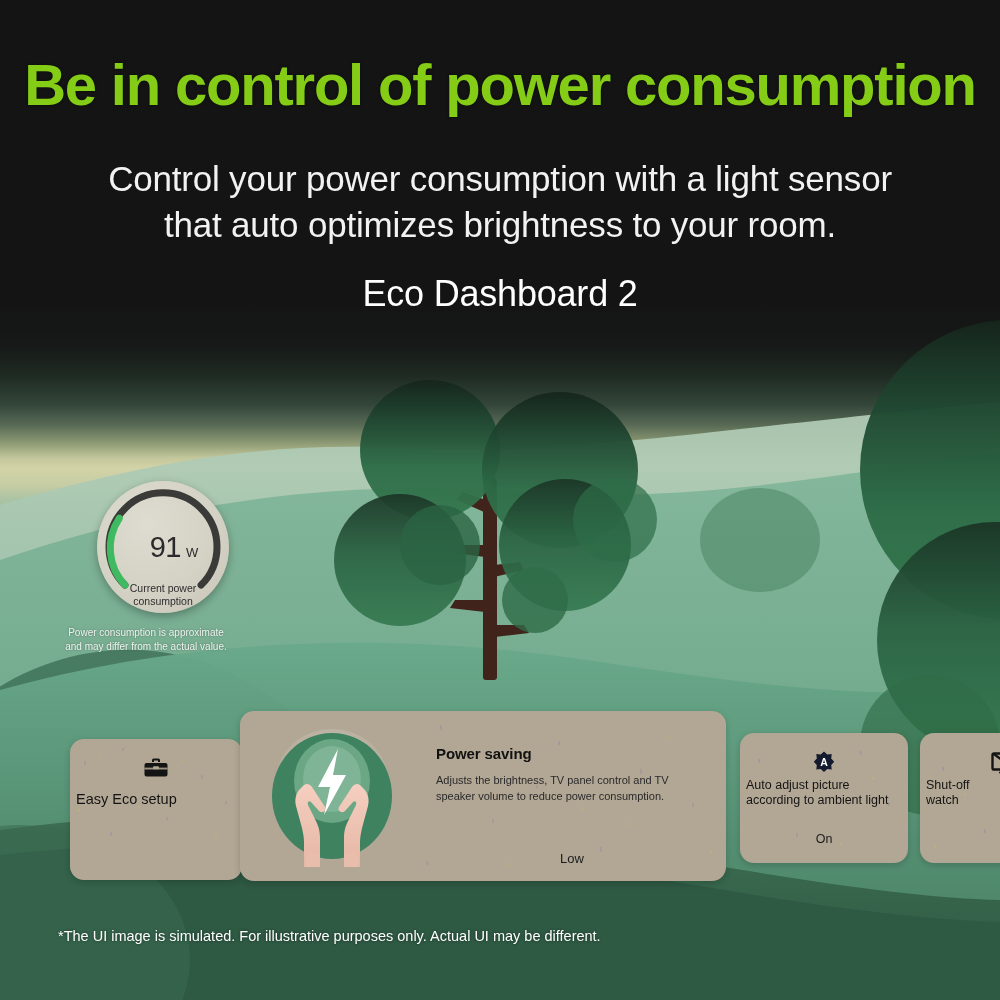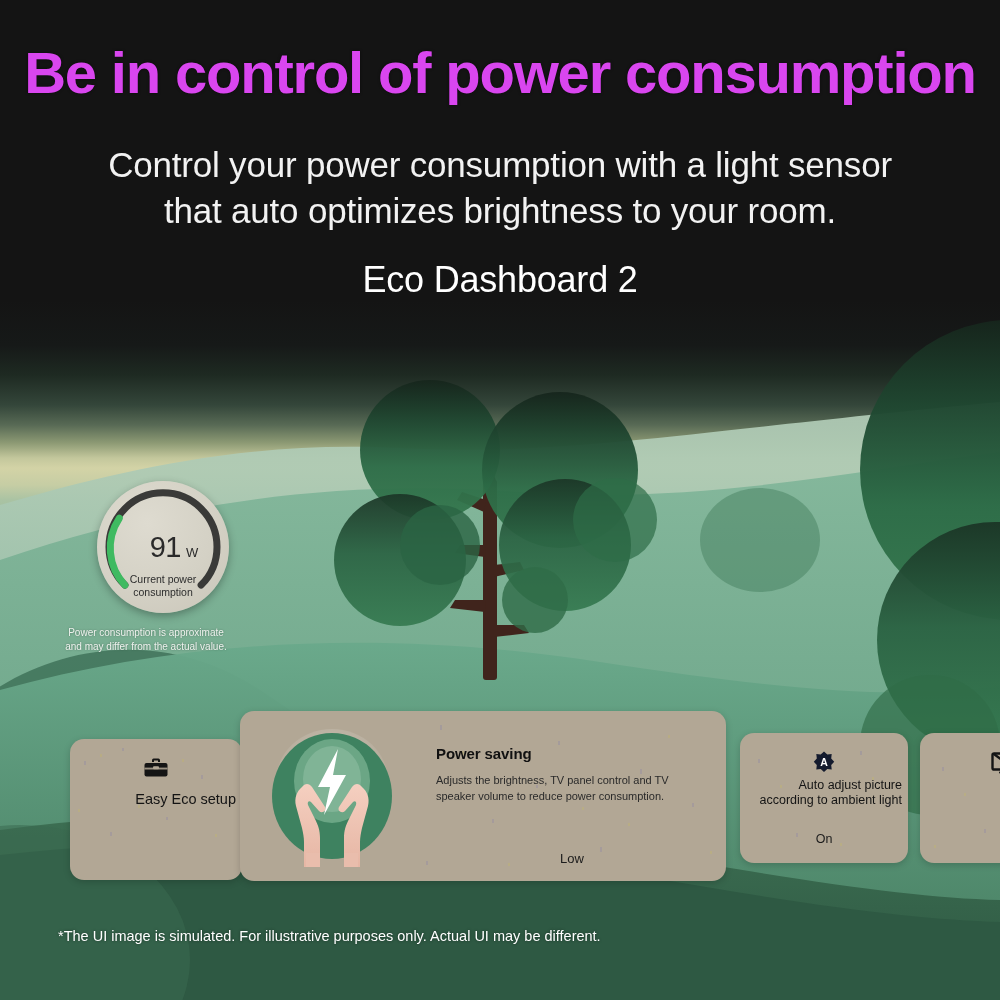--- a/index.html
+++ b/index.html
@@ -10,22 +10,22 @@
     -webkit-font-smoothing:antialiased;
   }
   #stage{position:relative;width:1000px;height:1000px;overflow:hidden;}
 
   
   #scene{position:absolute;inset:0;width:1000px;height:1000px;}
 
   
   .header{position:absolute;left:0;top:0;width:1000px;text-align:center;z-index:40;}
   .headline{
-    margin:0;padding:10px;
-    font-size:58px;font-weight:700;color:#d946ef;
+    margin:12px;padding:4px;
+    font-size:58px;font-weight:700;color:#84cc16;
     letter-spacing:-1.2px;
     line-height:1;
     padding-top:44px;
     text-shadow:0 0 3px rgba(0,0,0,.5);
   }
   .subline{
     margin:4px auto;padding-top:26px;
     font-size:35px;font-weight:300;color:#f2f2f2;
     line-height:1.30;
     width:900px;
@@ -50,21 +50,21 @@
   }
   .gauge-val{
     font-size:29px;font-weight:400;color:#2a2a2a;letter-spacing:-0.5px;
     display:inline-block;vertical-align:baseline;margin-left:22px;
   }
   .gauge-unit{
     font-size:13px;font-weight:400;color:#2a2a2a;
     display:inline-block;margin-left:5px;vertical-align:baseline;
   }
   .gauge-label{
-    margin-top:9px;font-size:10.5px;color:#2d2d2d;line-height:1.22;font-weight:400;
+    margin-top:18px;font-size:10.5px;color:#2d2d2d;line-height:1.22;font-weight:400;
   }
   .gauge-note{
     position:absolute;left:36px;top:626px;width:220px;text-align:center;
     font-size:10px;line-height:1.35;color:#eef3ee;z-index:30;font-weight:400;
     text-shadow:0 0 2px rgba(0,0,0,.35);
   }
 
   
   .card{
     position:absolute;z-index:30;
@@ -77,21 +77,21 @@
     position:absolute;inset:0;pointer-events:none;opacity:.55;
   }
   .card-inner{position:relative;z-index:2;width:100%;height:100%;}
 
   
   .card-sq{width:172px;height:141px;}
   .sq-icon{
     position:absolute;left:0;right:0;top:18px;text-align:center;height:26px;
   }
   .sq-title{
-    position:absolute;left:6px;right:6px;top:52px;text-align:right;
+    position:absolute;left:6px;right:6px;top:52px;text-align:left;
     font-size:14.5px;color:#141414;line-height:1.18;font-weight:400;
   }
   .sq-title.two{top:45px;font-size:12.5px;}
   .sq-state{
     position:absolute;left:0;right:0;top:88px;text-align:center;
     font-size:12.5px;color:#1c1c1c;font-weight:400;
   }
 
   
   .card-wide{left:240px;top:711px;width:486px;height:170px;}

